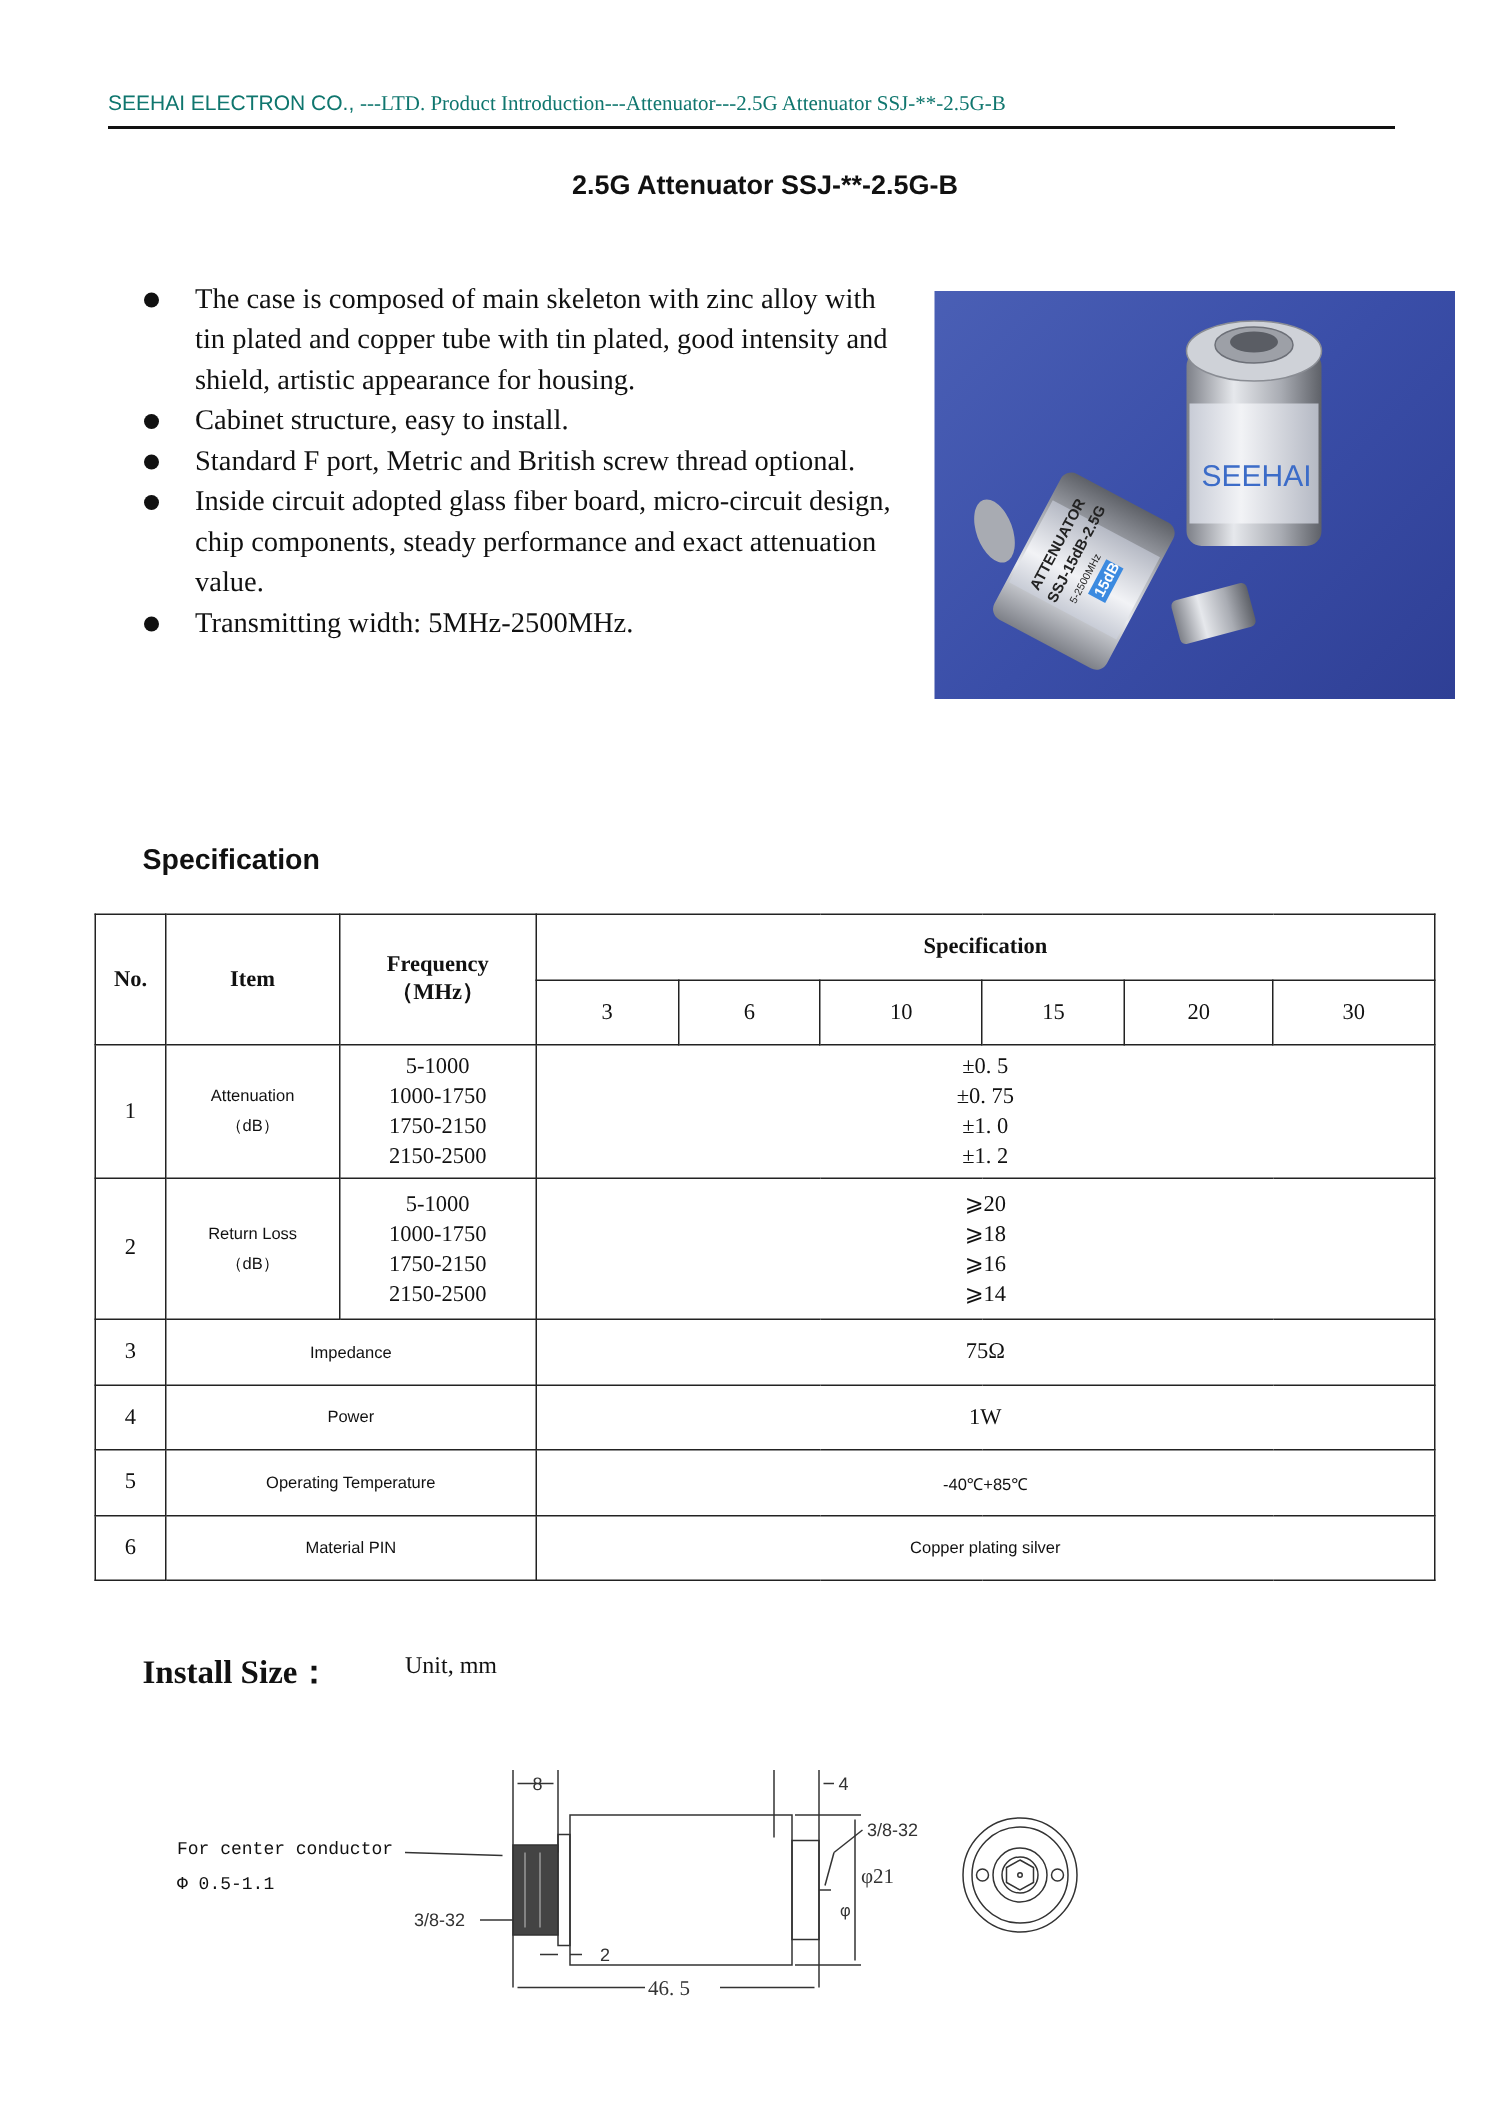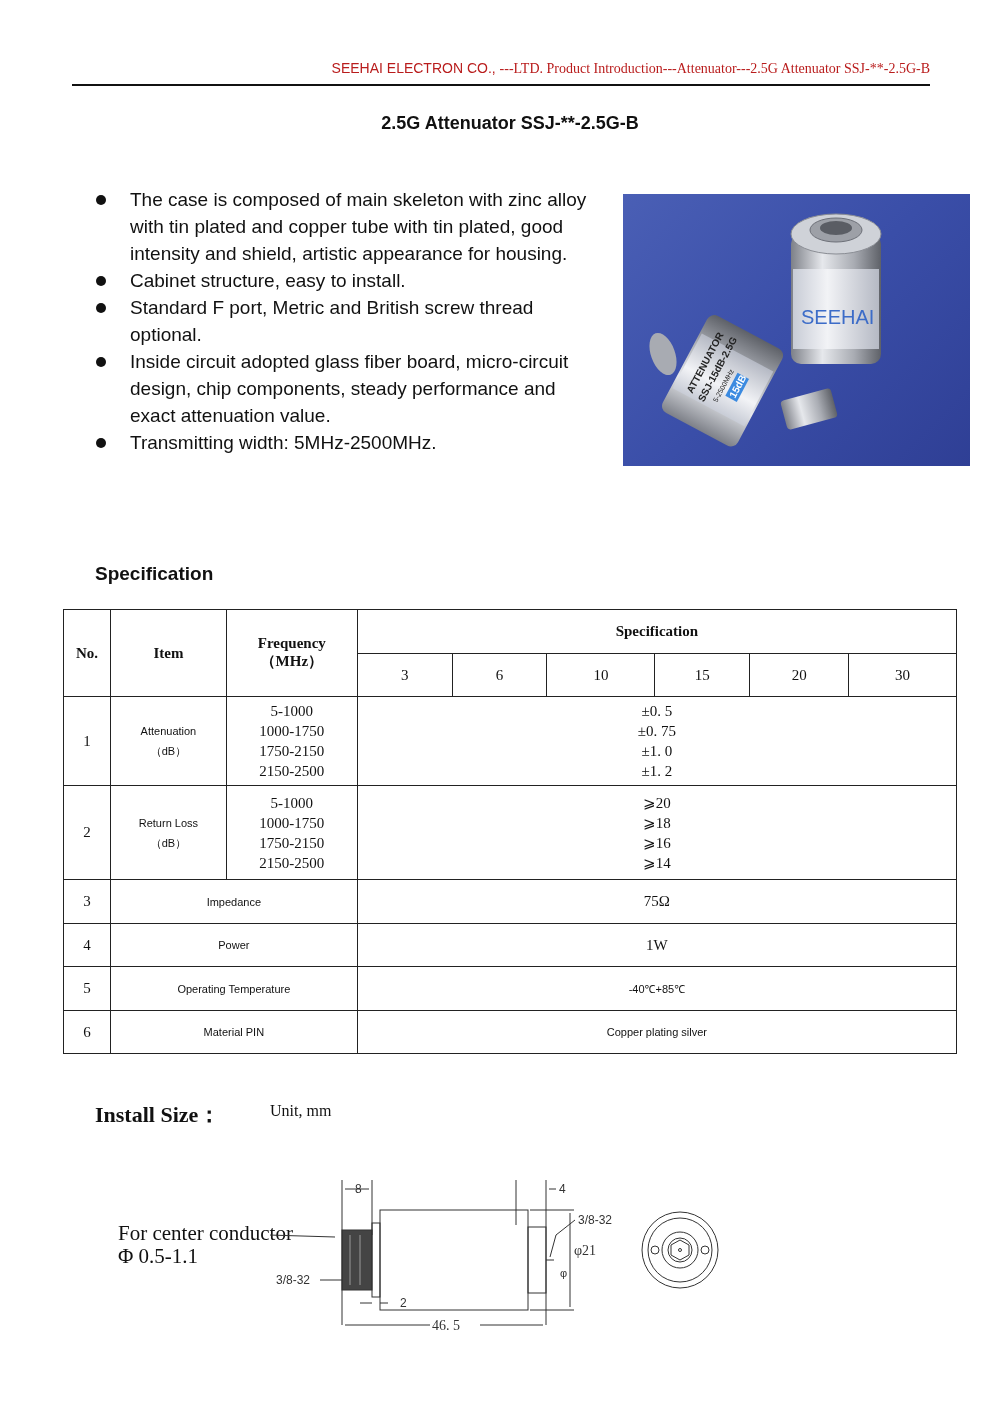--- a/index.html
+++ b/index.html
@@ -1,33 +1,33 @@
 <!DOCTYPE html>
 <html><head>
 <meta charset="utf-8">
 <style>
   html, body { margin:0; padding:0; background:#ffffff; }
   body { width:1000px; height:1414px; position:relative; overflow:hidden; color:#111; font-family:"Liberation Sans", sans-serif; }
-  .header { position:absolute; left:72px; top:60px; width:858px; text-align:right; font-size:14px; color:#b91c1c; }
+  .header { position:absolute; left:72px; top:60px; width:858px; text-align:left; font-size:14px; color:#0f766e; }
   .header .serif { font-family:"Liberation Serif", serif; }
   .header-rule { position:absolute; left:72px; top:84px; width:858px; height:2px; background:#111; }
   .title { position:absolute; left:0; top:113px; width:1020px; text-align:center; font-weight:bold; font-size:18px; }
   .bullets { position:absolute; left:94px; top:186px; width:510px; list-style:none; margin:0; padding:0; font-size:19px; line-height:27px; color:#111; }
-  .bullets li { position:relative; padding-left:36px; }
+  .bullets li { position:relative; padding-left:36px;font-family:Liberation Serif, serif; }
   .bullets li::before { content:""; position:absolute; left:2px; top:9px; width:10px; height:10px; border-radius:50%; background:#111; }
   .photo { position:absolute; left:623px; top:194px; width:347px; height:272px; background:linear-gradient(135deg,#4a5fb5 0%,#3a4ea8 50%,#2f3f95 100%); overflow:hidden; }
   .spec-title { position:absolute; left:95px; top:563px; font-weight:bold; font-size:19px; }
   table.spec { position:absolute; left:63px; top:609px; width:894px; border-collapse:collapse; font-family:"Liberation Serif", serif; font-size:15px; }
   table.spec td { border:1.5px solid #222; text-align:center; vertical-align:middle; padding:0; }
   .sans { font-family:"Liberation Sans", sans-serif; font-size:11px; }
   .bold { font-weight:bold; }
   .multi { line-height:20px; }
   .install-label { position:absolute; left:95px; top:1100px; font-family:"Liberation Serif", serif; font-weight:bold; font-size:22px; }
   .install-unit { position:absolute; left:254px; top:1102px; font-family:"Liberation Serif", serif; font-size:16px;margin-left:16px; }
-  .cc-note { position:absolute; left:118px; top:1222px; font-family:Liberation Serif, serif; font-size:21px; line-height:23px; }
+  .cc-note { position:absolute; left:118px; top:1222px; font-family:Liberation Mono, monospace; font-size:12px; line-height:23px; }
   .drawing { position:absolute; left:270px; top:1175px; }
 </style>
 </head>
 <body>
 
 <div class="header">
   <span>SEEHAI ELECTRON CO.,</span>
   <span class="serif">---LTD. Product Introduction---Attenuator---2.5G Attenuator SSJ-**-2.5G-B</span>
 </div>
 <div class="header-rule"></div>

